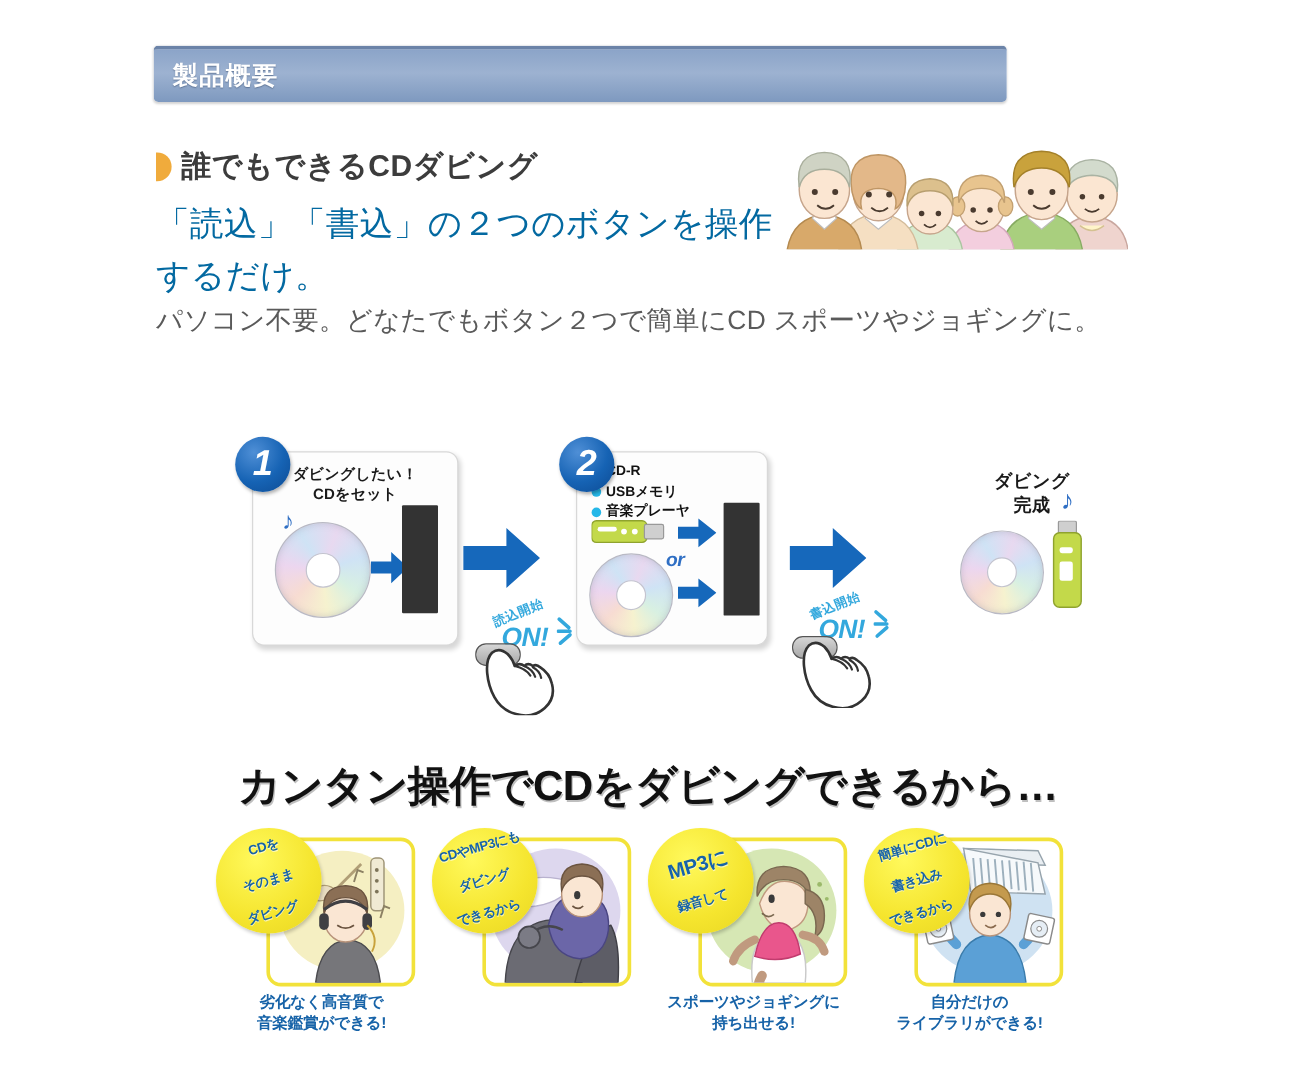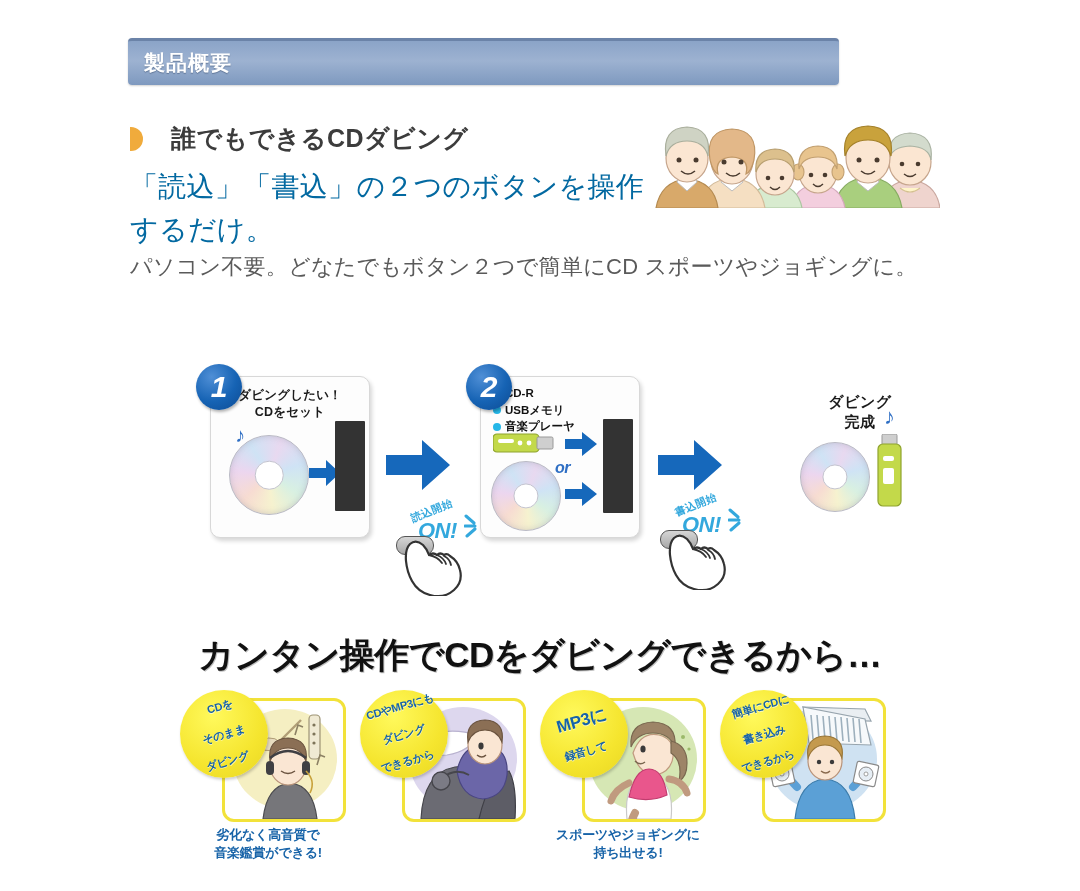--- a/index.html
+++ b/index.html
@@ -21,21 +21,21 @@
   }
   .sec-header-title{
     margin-left:16px;color:#ffffff;font-size:21px;font-weight:bold;
     letter-spacing:1px;text-shadow:0 1px 1px rgba(40,60,90,.45);
   }
 
   
   .lead{position:absolute;left:130px;top:122px;width:800px;}
   .lead-title{
     display:flex;align-items:center;font-size:25px;font-weight:bold;
-    color:#3c3c3c;letter-spacing:.5px;gap:20px;
+    color:#3c3c3c;letter-spacing:.5px;
   }
   .bullet-tri{
     width:13px;height:24px;margin-right:8px;flex:none;
     background:#f0ab3c;
     border-radius:0 13px 13px 0;
   }
   .lead-p{
     margin-top:10px;font-size:28px;line-height:1.55;color:#0369a1;
     letter-spacing:.3px;max-width:520px;
   }
@@ -227,21 +227,21 @@
         <path d="M14 34 q-4-28 21-29 q25 1 21 29 q-4-15-21-15 q-17 0-21 15z" fill="#cfd3c4" stroke="#a9ae9c" stroke-width="1.2"></path>
         <circle cx="27" cy="38" r="2.5" fill="#4a3b2f"></circle>
           <circle cx="44" cy="38" r="2.5" fill="#4a3b2f"></circle>
         <path d="M29 49 q7 6 14 0" stroke="#4a3b2f" fill="none" stroke-width="1.5"></path>
       </g>
     </svg>
   </div>
 
   <div class="flow">
 
-    <div class="step-card" style="left:82px;top:16px;">
+    <div class="step-card" style="left:82px;top:16px;padding-left:12px;">
       <div class="step-cap" style="top:10px;">
         <div>ダビングしたい！</div>
         <div>CDをセット</div>
       </div>
       <span class="note" style="left:24px;top:48px;">♪</span>
       <div class="cd" style="left:18px;top:58px;width:78px;height:78px;"></div>
       <svg class="arrow-sm" style="left:98px;top:82px;" width="32" height="28" viewBox="0 0 32 28">
         <path d="M0 9 h17 V1 l14 13 l-14 13 V19 H0 z" fill="#1668bb"></path>
       </svg>
       <div class="slot" style="left:124px;top:44px;width:30px;height:90px;"></div>
@@ -453,16 +453,20 @@
           <circle cx="101" cy="73" r="2" fill="#ffffff" stroke="#8a8a8a" stroke-width=".8"></circle>
         </svg>
       </div>
       <div class="card-badge">
         <span>
           <span>簡単にCDに</span><br>
           <span>書き込み</span><br>
           <span>できるから</span>
         </span>
       </div>
+      <div class="card-cap">
+        <div>自分だけの</div>
+        <div>ライブラリができる!</div>
+      </div>
     </div>
 
   </div>
 </div>
 
 </body></html>

